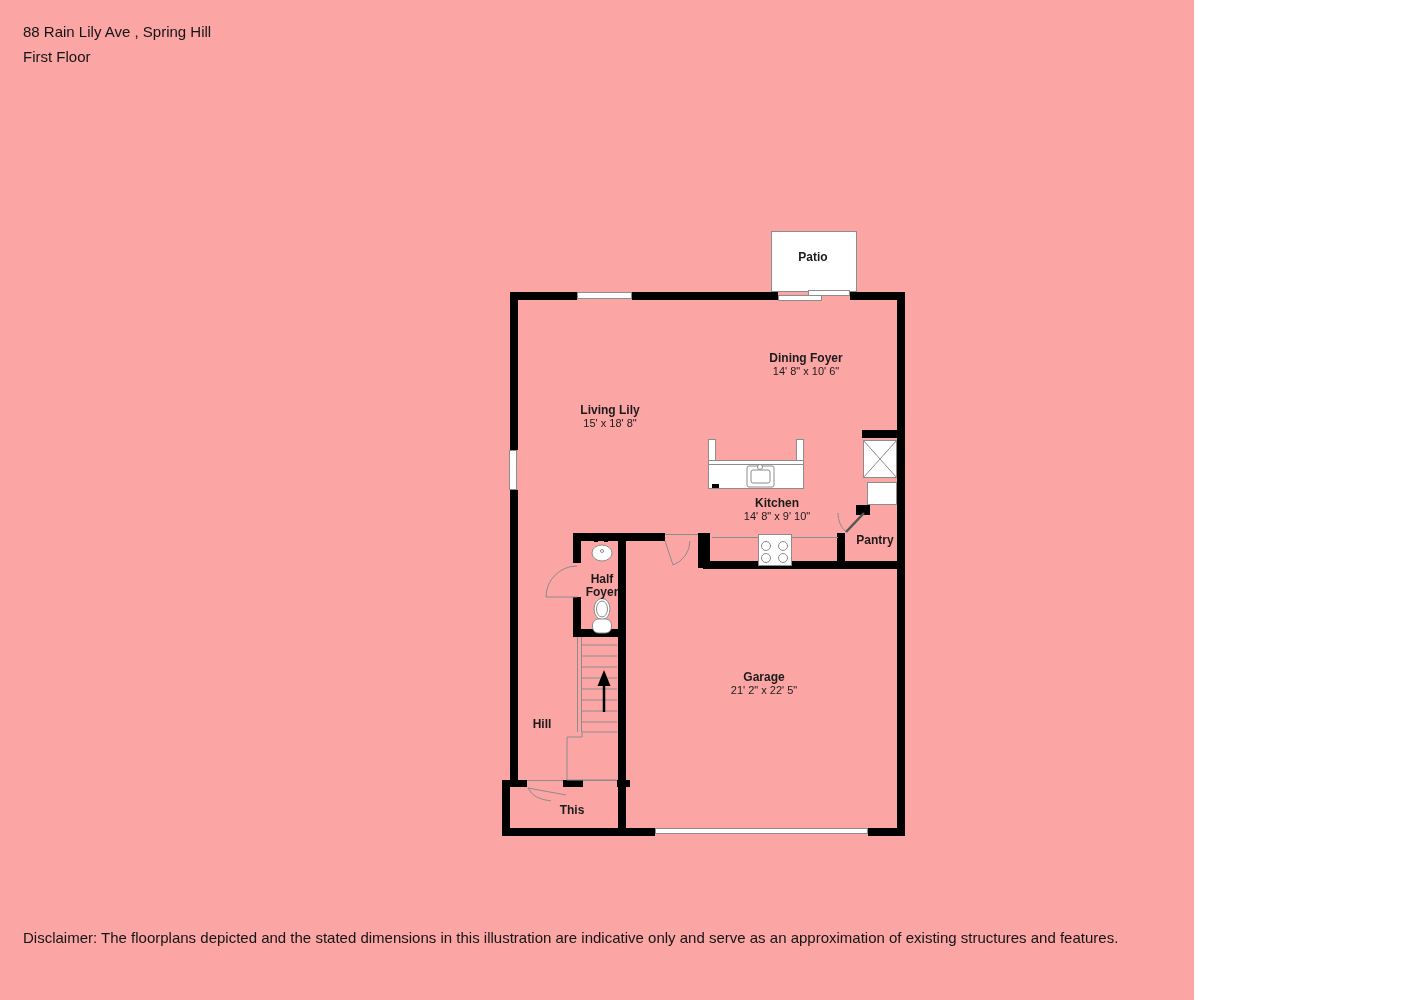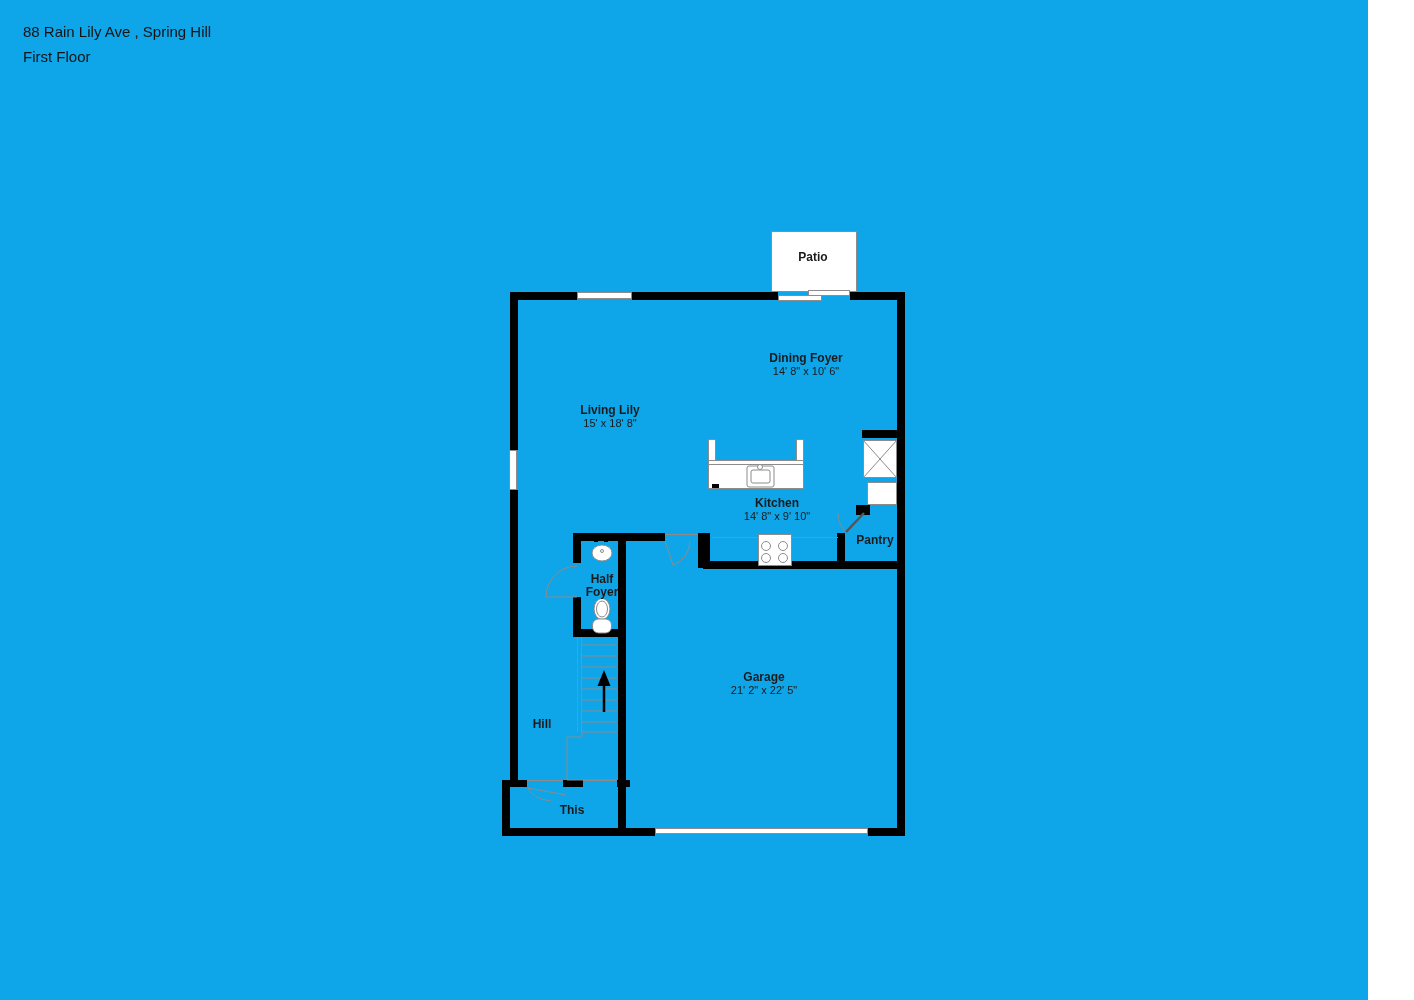--- a/index.html
+++ b/index.html
@@ -1,17 +1,17 @@
 <!DOCTYPE html>
 <html><head>
 <meta charset="utf-8">
 <style>
   html,body{margin:0;padding:0;background:#fff;}
-  .canvas{position:relative;width:1360px;height:1000px;background:#0ea5e9;overflow:hidden;
-          font-family:"Liberation Sans", sans-serif;color:#1a1a1a;padding-left:8px;}
+  .canvas{position:relative;width:1194px;height:1000px;background:#fca5a5;overflow:hidden;
+          font-family:"Liberation Sans", sans-serif;color:#1a1a1a;}
   .hdr-line{position:absolute;left:23px;font-size:15px;color:#141414;white-space:nowrap;}
   .w{position:absolute;background:#000;}
   .f{position:absolute;background:#fff;border:1px solid #8c8c8c;box-sizing:border-box;}
   .ln{position:absolute;background:#8c8c8c;}
   .blk{position:absolute;background:#000;}
   .overlay{position:absolute;left:0;top:0;width:1414px;height:1000px;pointer-events:none;}
   .lbl{position:absolute;transform:translateX(-50%);font-size:12px;font-weight:bold;
        white-space:nowrap;text-align:center;line-height:13px;color:#1b1b1b;}
   .dim{font-weight:normal;font-size:11px;}
   .wrap{white-space:normal;width:46px;}
@@ -127,14 +127,15 @@
     <div class="lbl" style="left:777px;top:497px">Kitchen</div>
     <div class="lbl dim" style="left:777px;top:510px">14' 8" x 9' 10"</div>
     <div class="lbl" style="left:875px;top:534px">Pantry</div>
     <div class="lbl wrap" style="left:602px;top:573px">Half Foyer</div>
     <div class="lbl" style="left:764px;top:671px">Garage</div>
     <div class="lbl dim" style="left:764px;top:684px">21' 2" x 22' 5"</div>
     <div class="lbl" style="left:542px;top:718px">Hill</div>
     <div class="lbl" style="left:572px;top:804px">This</div>
   </div>
 
+  <div class="disc" style="top:929px">Disclaimer: The floorplans depicted and the stated dimensions in this illustration are indicative only and serve as an approximation of existing structures and features.</div>
 
 </div>
 
 </body></html>

